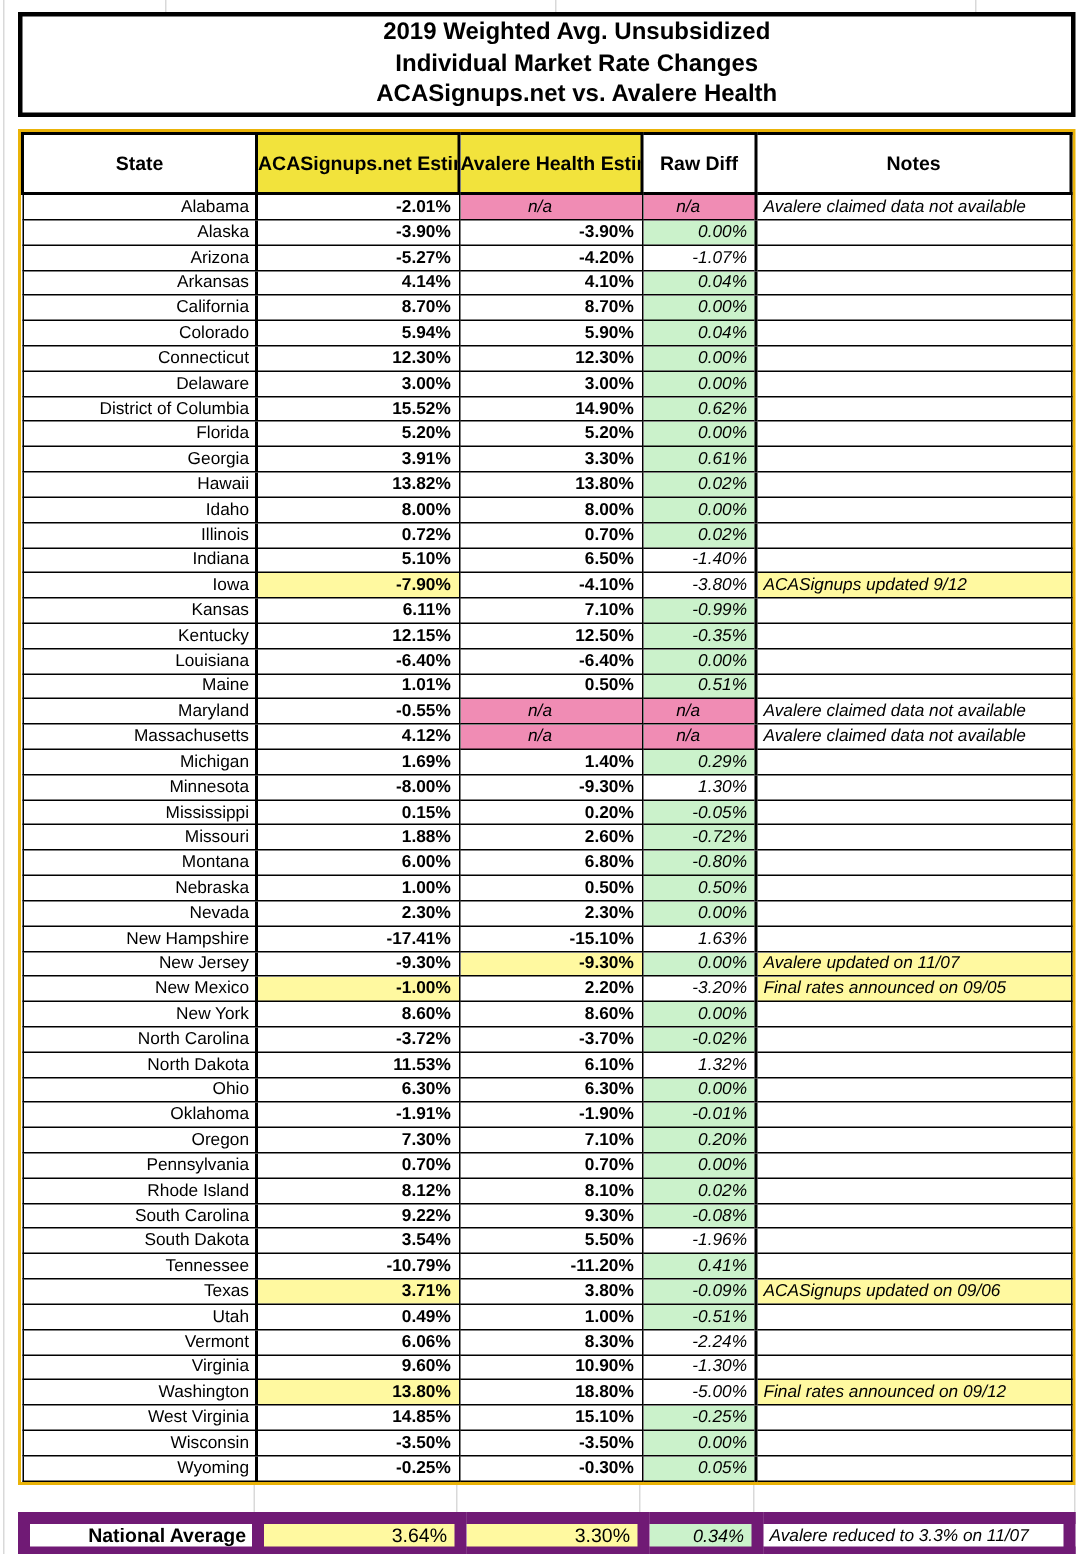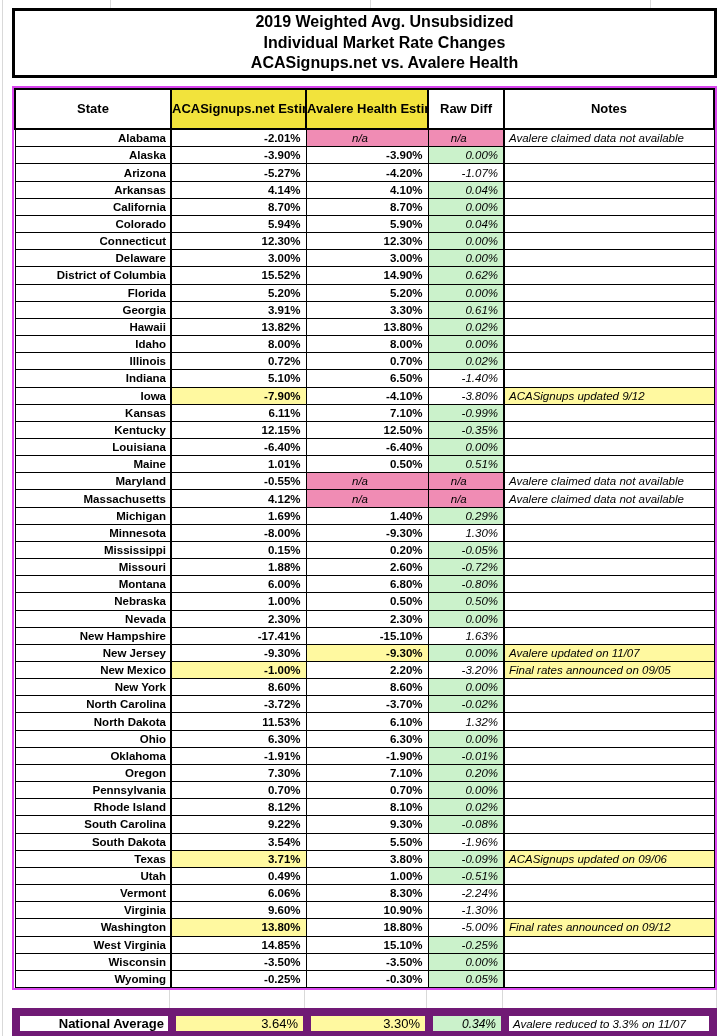--- a/index.html
+++ b/index.html
@@ -12,29 +12,29 @@
 
   
   .title-box {
     position:absolute; left:12px; top:8px; width:705px; height:70px;
     border:3px solid #000; background:#fff;
     display:flex; flex-direction:column; justify-content:center; align-items:center;
     font-weight:bold; font-size:16px; line-height:20.5px; text-align:center;padding-left:40px;
   }
 
   
-  .main-wrap { position:absolute; left:12px; top:86px; width:705px; height:904px; border:2px solid #d946ef; }
+  .main-wrap { position:absolute; left:12px; top:86px; width:705px; height:904px; border:2px solid #eab308; }
   .main-wrap table { width:100%; height:100%; border-collapse:collapse; table-layout:fixed; }
   td, th { border:1px solid #000; overflow:hidden; white-space:nowrap; vertical-align:middle; }
 
   tr.hdr th { border-width:2px; background:#fff; font-weight:bold; font-size:13px; line-height:1.12; text-align:center; padding:2px 0; }
   tr.hdr th.bg-hdr { background:#F2E33C; }
   tr.hdr { height:40px; }
 
-  td.state { font-weight:bold; font-size:11.5px; text-align:right; padding-right:4px; border-right-width:2px; }
+  td.state { font-weight:normal; font-size:11.5px; text-align:right; padding-right:4px; border-right-width:2px; }
   td.num   { font-weight:bold; font-size:11.5px; text-align:right; padding-right:5px; }
   td.raw   { font-weight:normal; font-size:11.5px; text-align:right; padding-right:5px; border-right-width:2px;font-style:italic; }
   td.note  { font-style:italic; font-size:11.5px; text-align:left; padding-left:4px; }
 
   .bg-lty { background:#FFF9A0; }
   .bg-grn { background:#CBF2CB; }
   .bg-pnk { background:#F08CB4; }
   td.na { font-style:italic; font-weight:normal; text-align:center; padding-right:14px; }
 
   
@@ -379,20 +379,27 @@
     <td class="note"></td>
   </tr>
           <tr>
     <td class="state">South Dakota</td>
     <td class="num">3.54%</td>
     <td class="num">5.50%</td>
     <td class="raw">-1.96%</td>
     <td class="note"></td>
   </tr>
           <tr>
+    <td class="state">Tennessee</td>
+    <td class="num">-10.79%</td>
+    <td class="num">-11.20%</td>
+    <td class="raw bg-grn">0.41%</td>
+    <td class="note"></td>
+  </tr>
+          <tr>
     <td class="state">Texas</td>
     <td class="num bg-lty">3.71%</td>
     <td class="num">3.80%</td>
     <td class="raw bg-grn">-0.09%</td>
     <td class="note bg-lty">ACASignups updated on 09/06</td>
   </tr>
           <tr>
     <td class="state">Utah</td>
     <td class="num">0.49%</td>
     <td class="num">1.00%</td>

